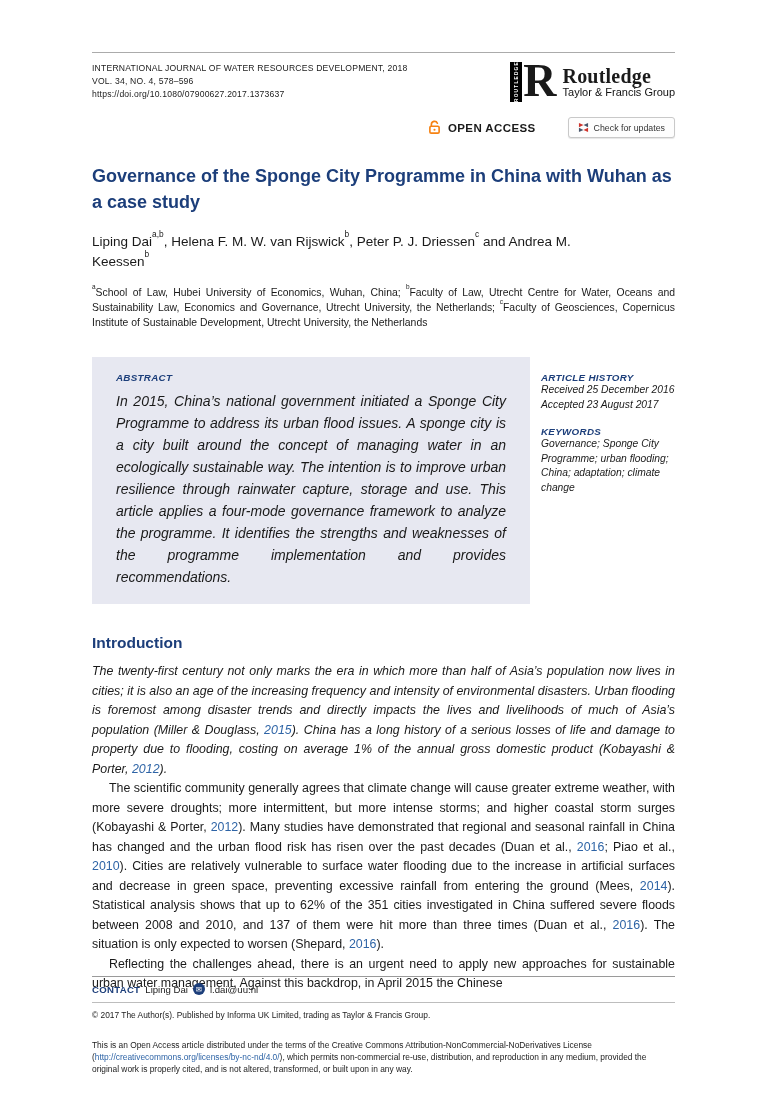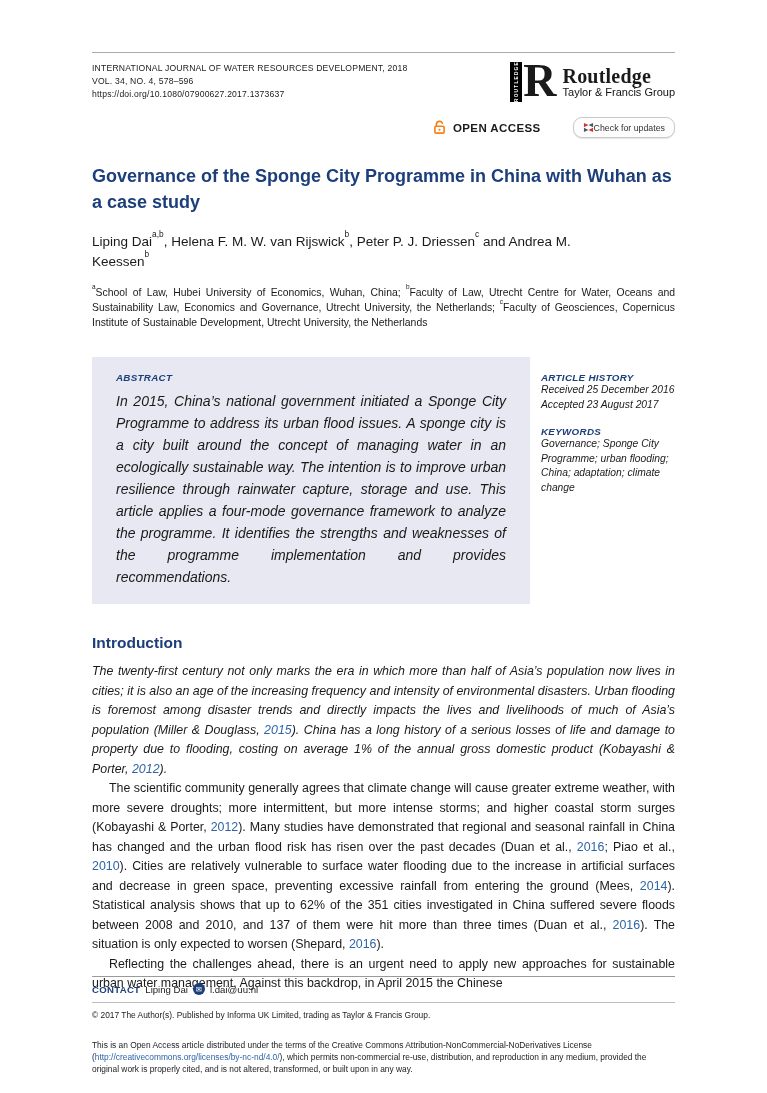--- a/index.html
+++ b/index.html
@@ -17,21 +17,21 @@
   .logo { display:flex; height:40px; }
   .logo-strip { width:12px; background:#000; color:#fff; display:flex; align-items:center; justify-content:center;
     writing-mode:vertical-rl; transform:rotate(180deg); font-size:4.8px; font-weight:bold; letter-spacing:1.2px; }
   .logo-r { font-family:"Liberation Serif", serif; font-weight:700; font-size:46px; line-height:37px; margin-left:1px; letter-spacing:-1px; }
   .logo-words { margin-left:7px; display:flex; flex-direction:column; justify-content:center; }
   .logo-name { font-family:"Liberation Serif", serif; font-weight:700; font-size:20px; line-height:21px; letter-spacing:0.2px; }
   .logo-tag { font-size:11px; line-height:11px; color:#111; }
   
   .badges-row { display:flex; justify-content:flex-end; align-items:center; gap:32px; margin-top:15px; }
   .oa { display:flex; align-items:center; gap:6px; font-size:11.5px; font-weight:700; letter-spacing:0.4px; color:#1a1a1a; }
-  .cfu { display:flex; align-items:center; border:1px solid #c9c9c9; border-radius:9px;
+  .cfu { display:flex; align-items:center; gap:5px; border:1px solid #c9c9c9; border-radius:3px;
     padding:4px 9px; font-size:8.8px; color:#333; background:#fdfdfd; box-shadow:0 1px 1px rgba(0,0,0,0.10); cursor:pointer; }
   
   .title { margin-top:25px; font-size:18px; line-height:26px; font-weight:700; color:#1c3e7a; }
   .authors { margin-top:17px; font-size:13.5px; line-height:20px; max-width:520px; }
   .affils { margin-top:13px; font-size:10.4px; line-height:15px; text-align:justify; }
   sup { font-size:62%; line-height:0; position:relative; top:-0.45em; }
   
   .abs-grid { display:flex; gap:11px; margin-top:27px;font-style:italic; }
   .abs-box { width:438px; background:#e7e8f1; padding:15px 24px 16px; }
   .abs-head { font-size:9.8px; font-weight:700; color:#1c3e7a; letter-spacing:0.3px; }

